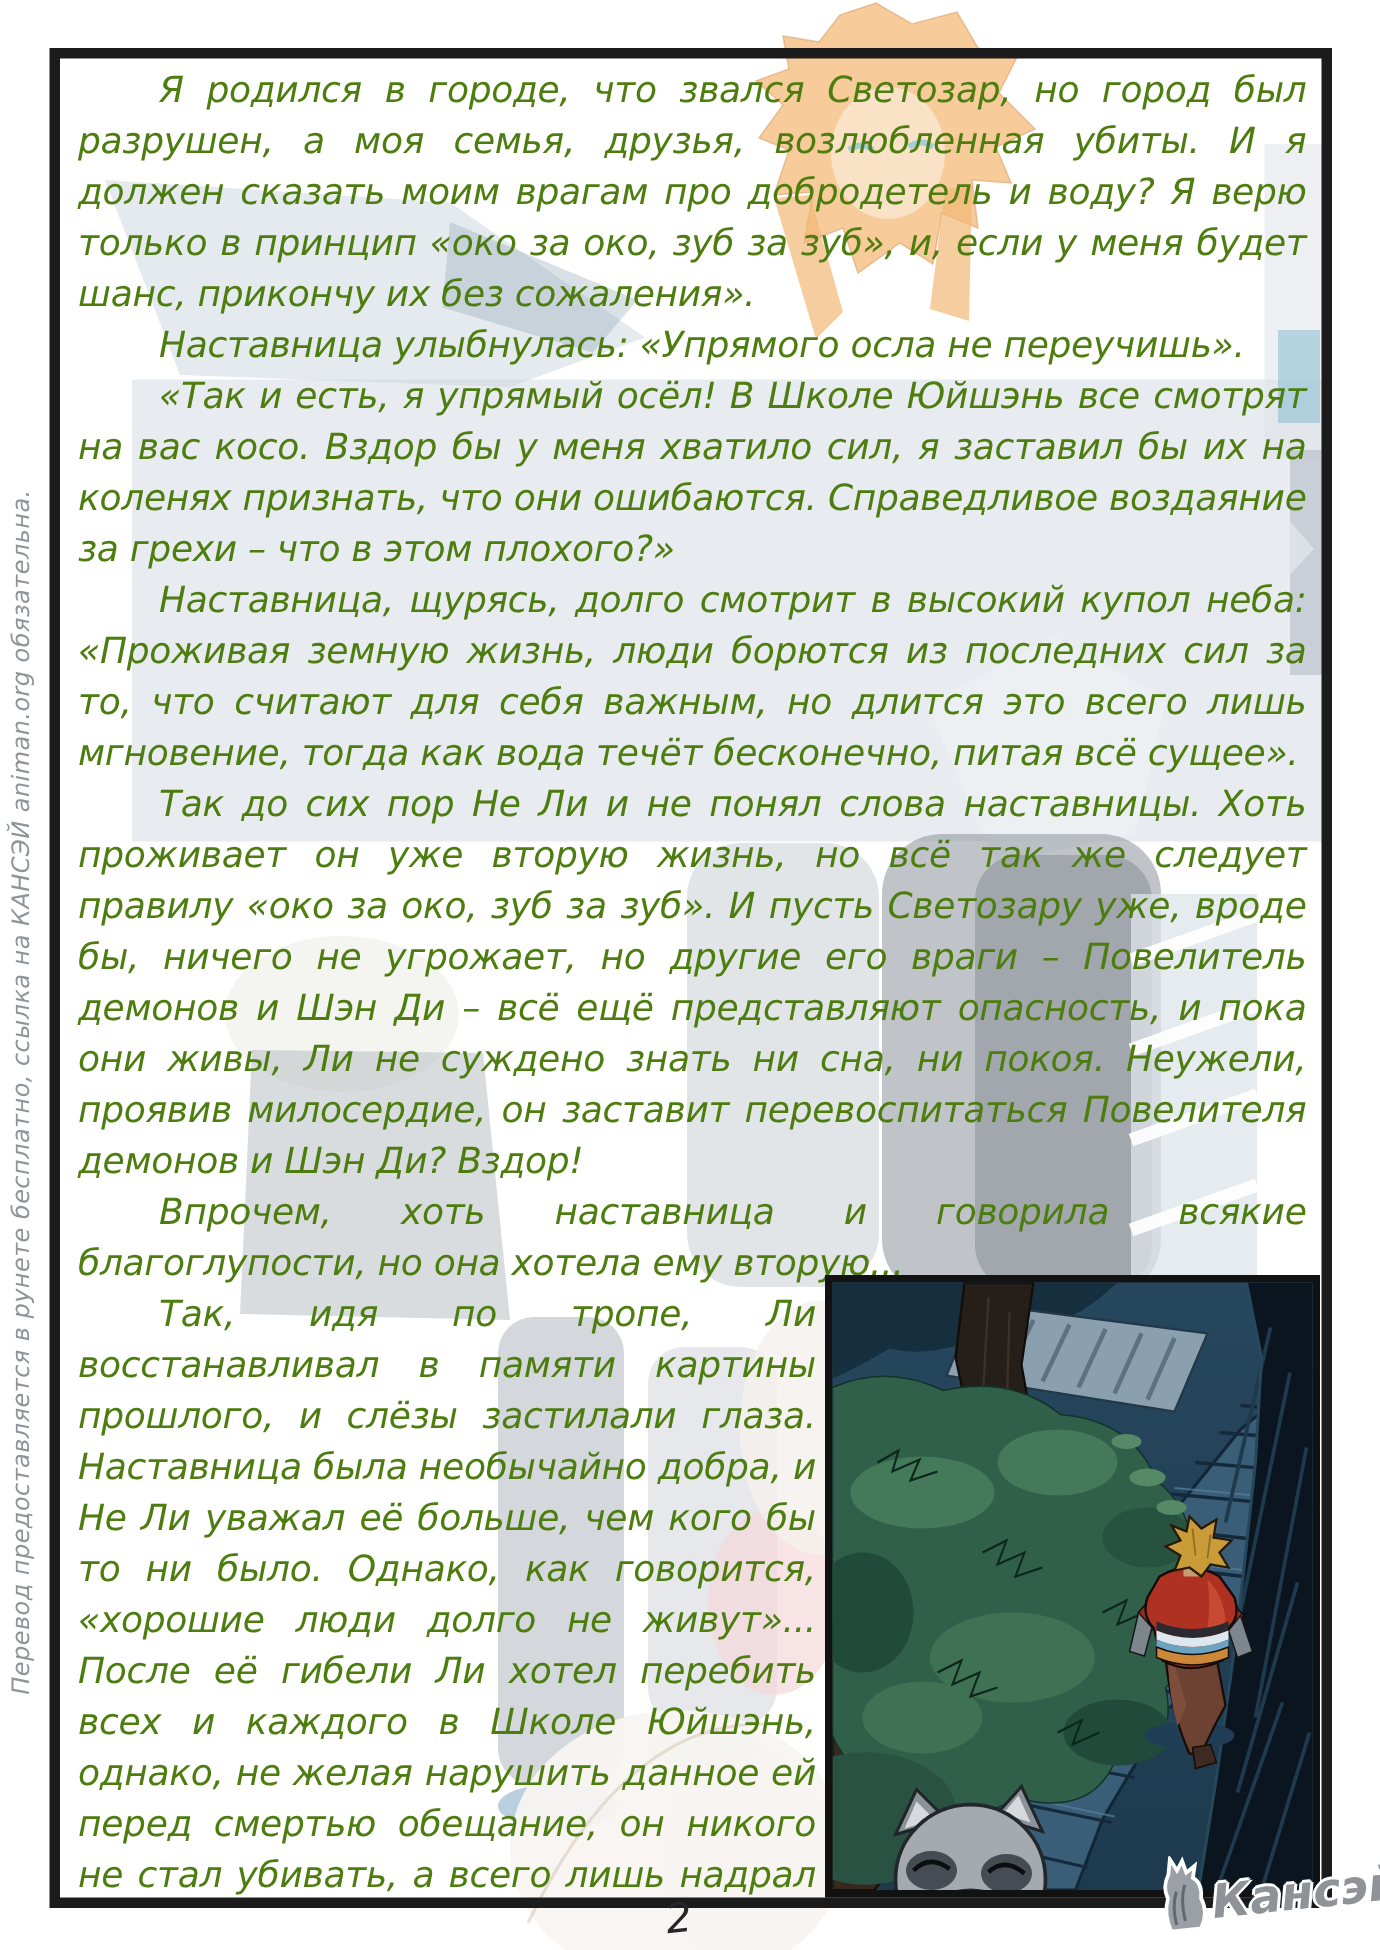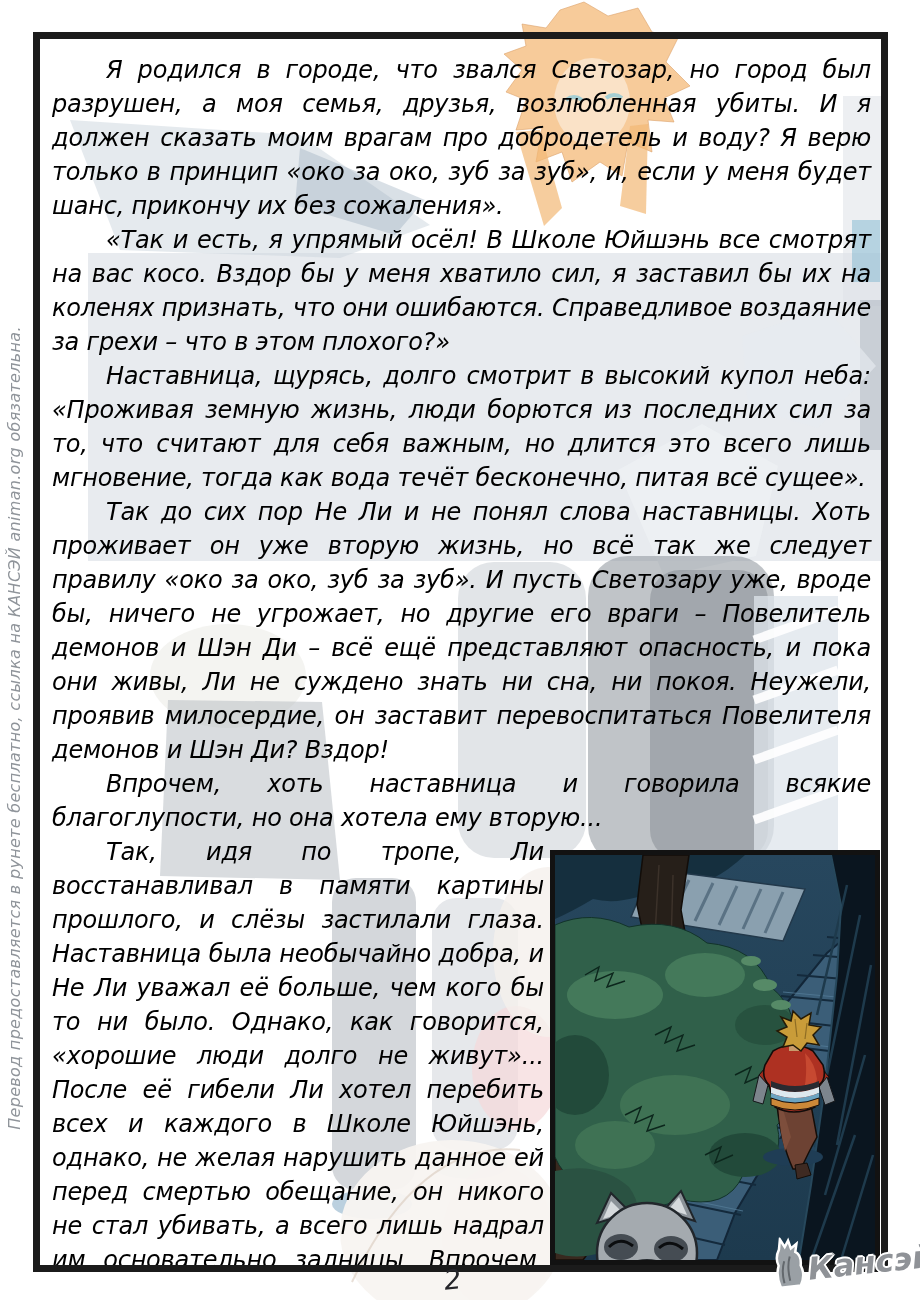--- a/index.html
+++ b/index.html
@@ -6,22 +6,22 @@
   .page{position:relative;width:920px;height:1300px;background:#ffffff;overflow:hidden;
         font-family:"DejaVu Sans",sans-serif;}
   .underlay{position:absolute;left:0;top:0;z-index:0;}
   .watermark{position:absolute;left:-2px;top:0;width:32px;height:1300px;z-index:1;}
   .watermark span{position:absolute;left:50%;top:56%;
         transform:translate(-50%,-50%) rotate(-90deg);white-space:nowrap;
         font-style:italic;font-size:16px;color:#8f949a;letter-spacing:.3px;}
   .frame{position:absolute;left:33px;top:32px;width:855px;height:1240px;
         border:7px solid #1b1b1b;box-sizing:border-box;z-index:2;}
   .text-content{position:absolute;left:0;top:0;right:0;bottom:0;overflow:hidden;
-        padding:14px 10px 0 12px;font-style:italic;font-size:24px;line-height:34px;
-        color:#000000;letter-spacing:-.2px;}
+        padding:4px 10px 0 12px;font-style:italic;font-size:24px;line-height:34px;
+        color:#4d7c0f;letter-spacing:-.2px;}
   .text-content p{margin:0;text-indent:54px;text-align:justify;}
   .text-content p.narrow{width:492px;}
   .panel{position:absolute;left:550px;top:850px;width:330px;height:415px;
         border:5px solid #121212;box-sizing:border-box;background:#24435a;z-index:3;}
   .panel svg{display:block;width:100%;height:100%;}
   .page-number{position:absolute;left:444px;top:1264px;font-style:italic;font-size:27px;
         color:#25252a;transform:rotate(-6deg);z-index:4;}
   .logo{position:absolute;left:772px;top:1230px;display:flex;align-items:flex-end;gap:1px;
         transform:rotate(-6deg);z-index:4;}
   .logo .logo-text{font-style:italic;font-weight:bold;font-size:31px;color:#8f9297;
@@ -69,20 +69,21 @@
     </g>
   </svg>
 
   <div class="watermark">
     <span>Перевод предоставляется в рунете бесплатно, ссылка на КАНСЭЙ animan.org обязательна.</span>
   </div>
 
   <div class="frame">
     <div class="text-content">
       <p>Я родился в городе, что звался Светозар, но город был разрушен, а моя семья, друзья, возлюбленная убиты. И я должен сказать моим врагам про добродетель и воду? Я верю только в принцип «око за око, зуб за зуб», и, если у меня будет шанс, прикончу их без сожаления».</p>
+      <p>Наставница улыбнулась: «Упрямого осла не переучишь».</p>
       <p>«Так и есть, я упрямый осёл! В Школе Юйшэнь все смотрят на вас косо. Вздор бы у меня хватило сил, я заставил бы их на коленях признать, что они ошибаются. Справедливое воздаяние за грехи – что в этом плохого?»</p>
       <p>Наставница, щурясь, долго смотрит в высокий купол неба: «Проживая земную жизнь, люди борются из последних сил за то, что считают для себя важным, но длится это всего лишь мгновение, тогда как вода течёт бесконечно, питая всё сущее».</p>
       <p>Так до сих пор Не Ли и не понял слова наставницы. Хоть проживает он уже вторую жизнь, но всё так же следует правилу «око за око, зуб за зуб». И пусть Светозару уже, вроде бы, ничего не угрожает, но другие его враги – Повелитель демонов и Шэн Ди – всё ещё представляют опасность, и пока они живы, Ли не суждено знать ни сна, ни покоя. Неужели, проявив милосердие, он заставит перевоспитаться Повелителя демонов и Шэн Ди? Вздор!</p>
       <p>Впрочем, хоть наставница и говорила всякие благоглупости, но она хотела ему вторую...</p>
       <p class="narrow">Так, идя по тропе, Ли восстанавливал в памяти картины прошлого, и слёзы застилали глаза. Наставница была необычайно добра, и Не Ли уважал её больше, чем кого бы то ни было. Однако, как говорится, «хорошие люди долго не живут»... После её гибели Ли хотел перебить всех и каждого в Школе Юйшэнь, однако, не желая нарушить данное ей перед смертью обещание, он никого не стал убивать, а всего лишь надрал им основательно задницы. Впрочем, наставницу это не воскресило...</p>
     </div>
   </div>
 
   <div class="panel">
     <svg viewBox="0 0 320 405" preserveAspectRatio="none">

